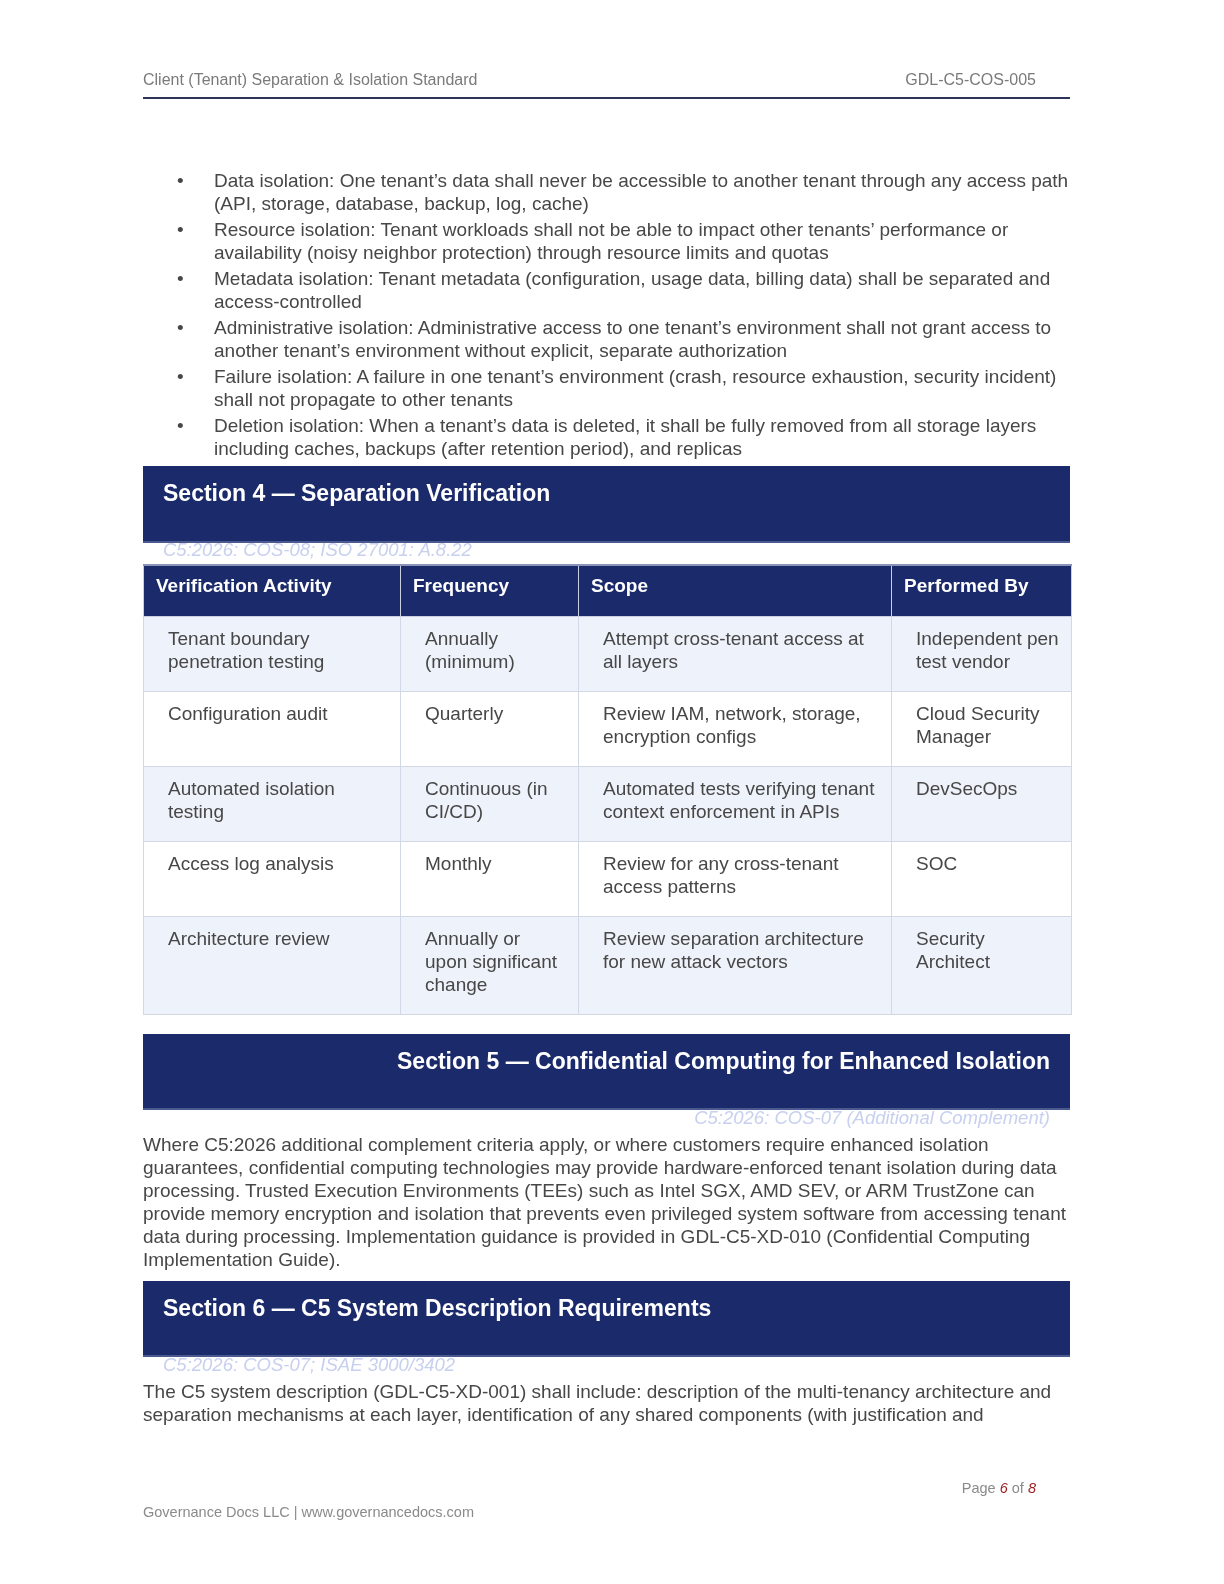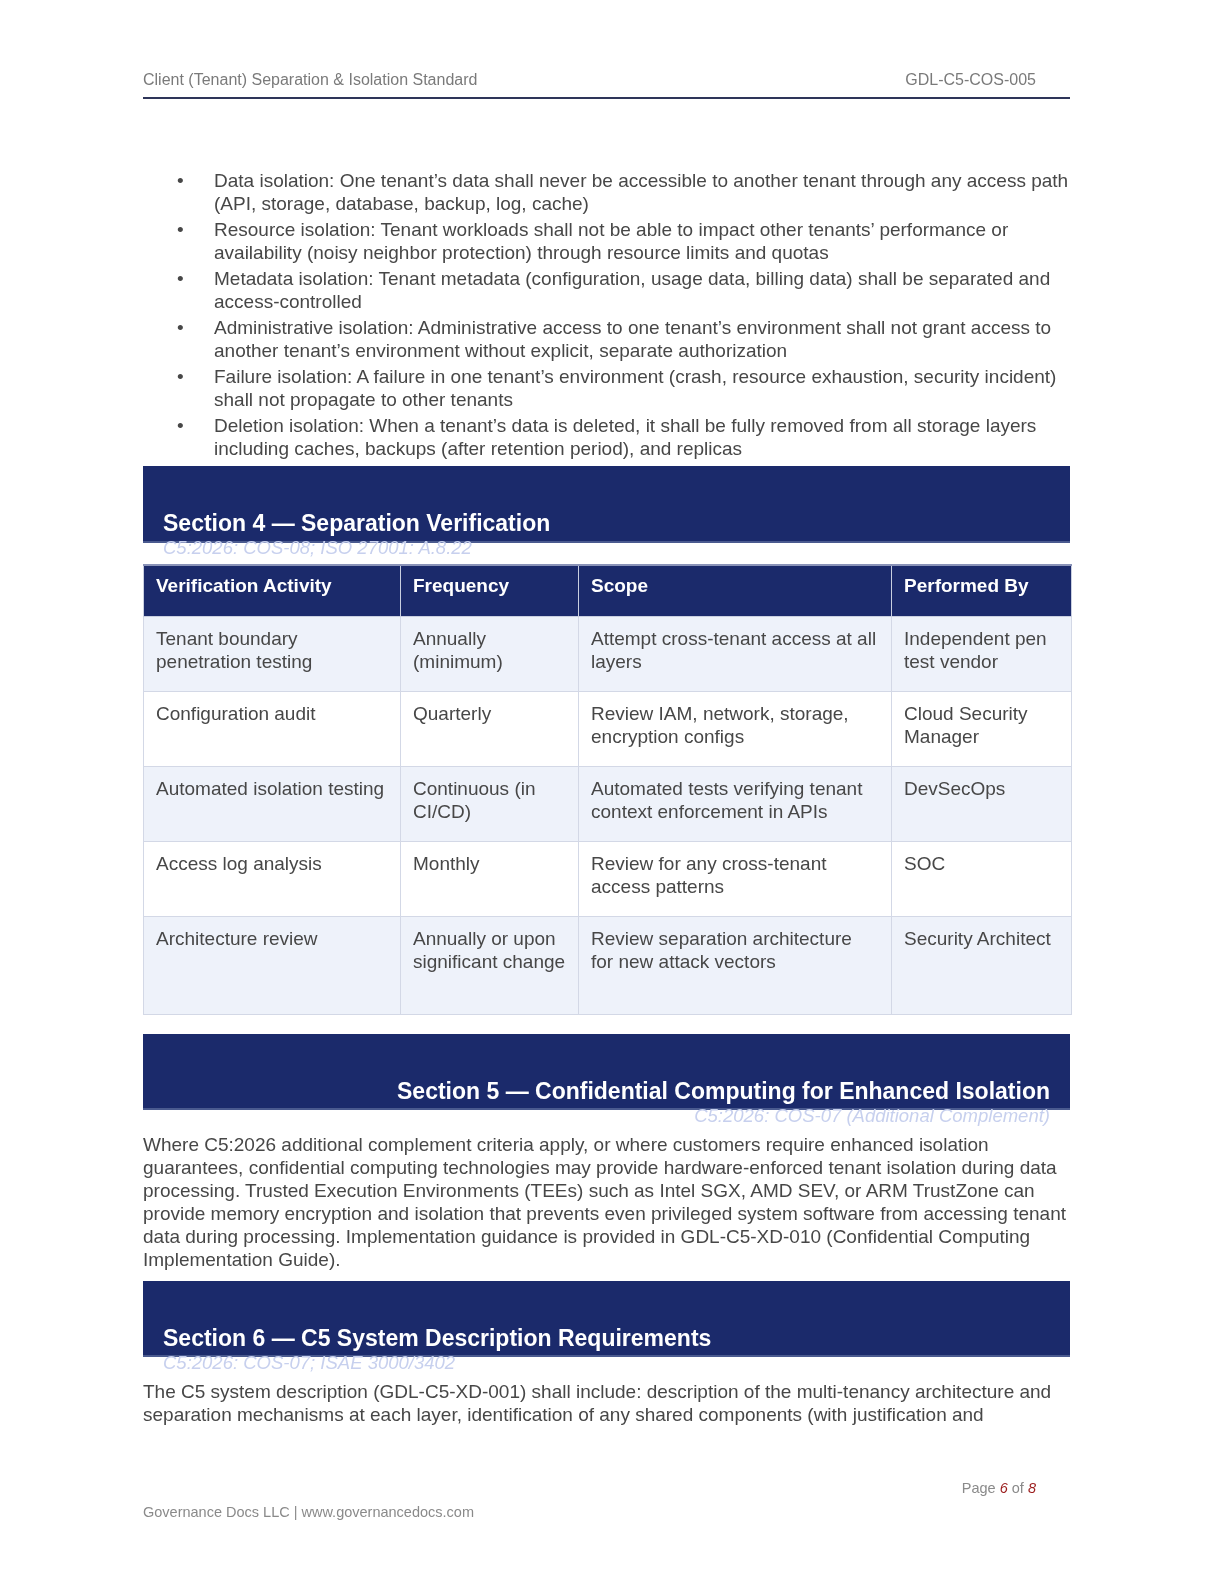--- a/index.html
+++ b/index.html
@@ -66,27 +66,27 @@
       background: #1b2a6b;
       border-bottom: 2px solid #4a5a8f;
       box-sizing: border-box;
       padding: 14px 20px 0 20px;
     }
     .section-bar .sec-title {
       color: #ffffff;
       font-weight: bold;
       font-size: 23px;
       line-height: 27px;
-      margin-top: 30px;
     }
     .section-bar .sec-ref {
       color: #c7d0ee;
       font-style: italic;
       font-size: 18.5px;
       line-height: 22px;
+      margin-top: 32px;
     }
 
     table.verif {
       position: absolute;
       left: 143px;
       top: 564px;
       width: 928px;
       border-collapse: collapse;
       font-size: 19px;
       line-height: 23px;
@@ -100,21 +100,21 @@
       text-align: left;
       vertical-align: top;
       padding: 8px 12px 0 12px;
       height: 42px;
       border: 1px solid #c9cfe0;
       border-top: 2px solid #8a93b8;
       font-size: 19px;
     }
     table.verif td {
       vertical-align: top;
-      padding: 10px 12px 0 12px;
+      padding: 10px 12px 0 24px;
       border: 1px solid #d3d8e6;
     }
     table.verif tr.row-shade td { background: #eef2fa; }
     table.verif tr.row-plain td { background: #ffffff; }
     table.verif tr.h2 td { height: 64px; }
     table.verif tr.h3 td { height: 87px; }
 
     .para {
       position: absolute;
       left: 143px;

